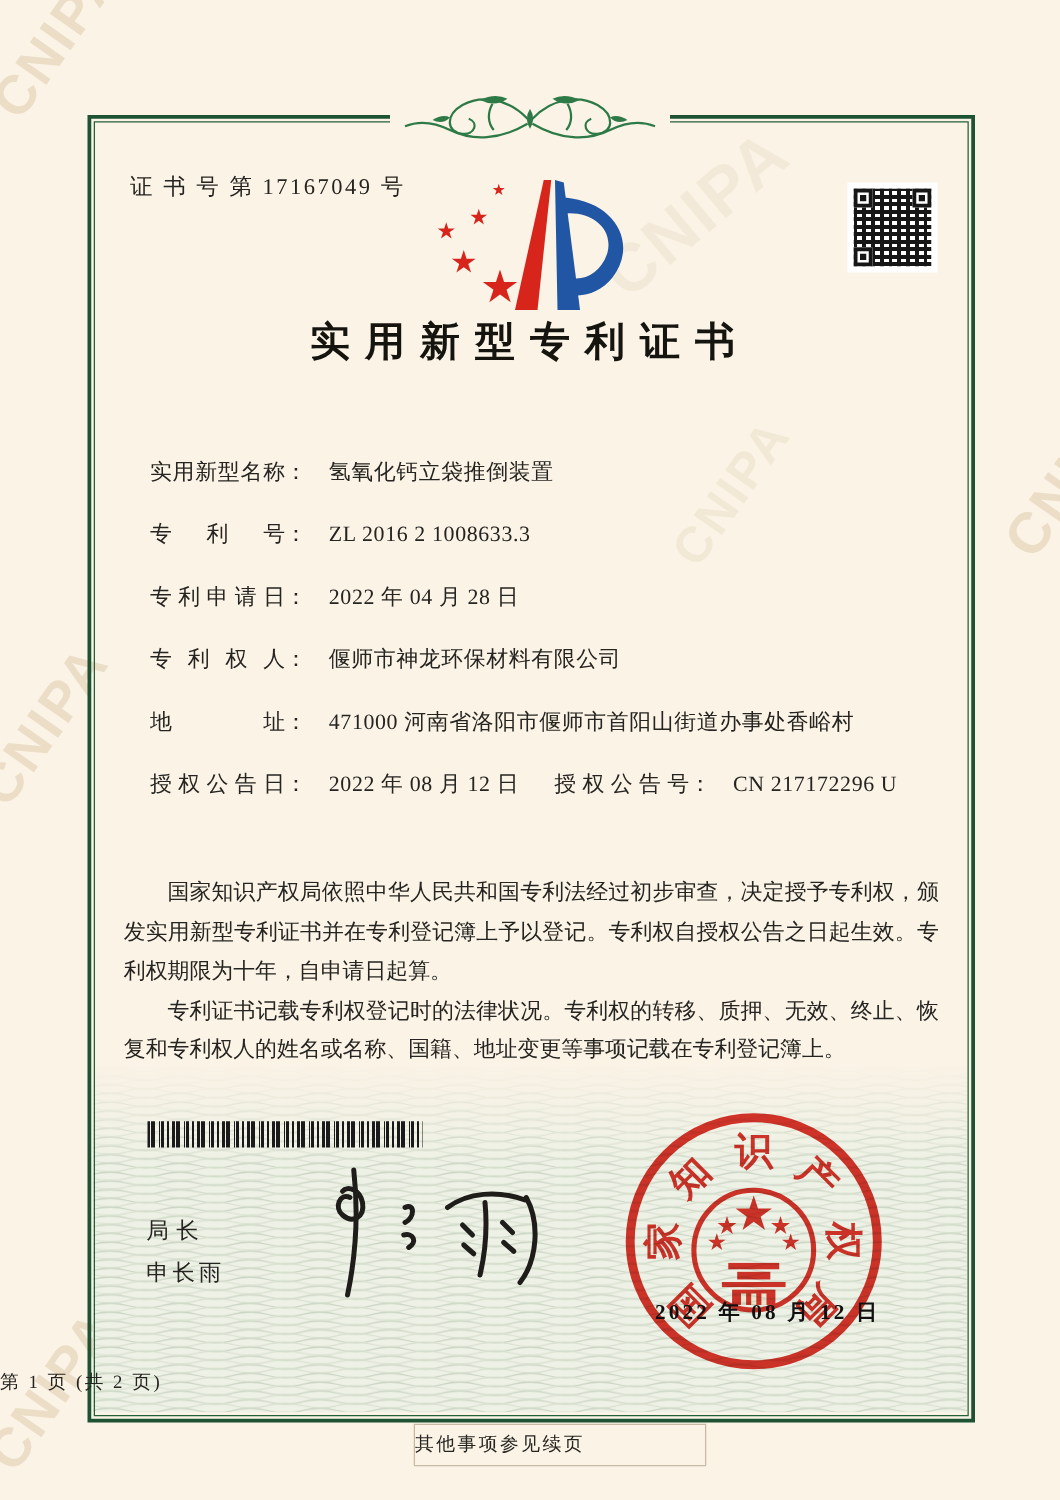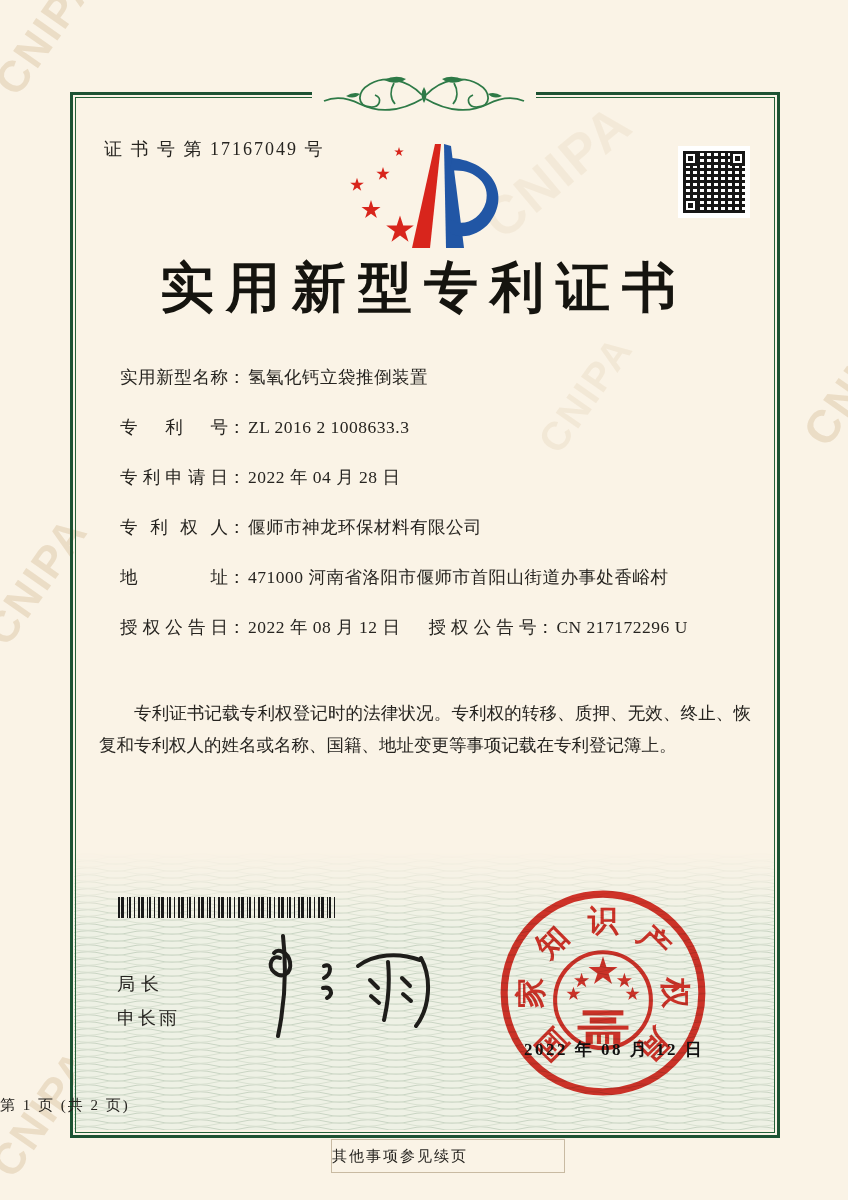--- a/index.html
+++ b/index.html
@@ -38,31 +38,31 @@
     position:relative;width:62px;height:62px;background:
       repeating-linear-gradient(0deg,#161616 0 3px,transparent 3px 6px),
       repeating-linear-gradient(90deg,#161616 0 3px,transparent 3px 7px);
   }
   .finder{position:absolute;width:15px;height:15px;border:3px solid #161616;background:#fff;box-sizing:border-box;}
   .finder::after{content:"";position:absolute;left:2px;top:2px;width:5px;height:5px;background:#161616;}
   .f-tl{left:0;top:0}.f-tr{right:0;top:0}.f-bl{left:0;bottom:0}
   #logo{position:absolute;left:342px;top:138px;width:176px;height:118px;z-index:2;}
   #title{
     position:absolute;left:0;top:252px;width:848px;text-align:center;
-    font-size:54px;font-weight:bold;letter-spacing:12px;color:#15140f;z-index:2;
+    font-size:32px;font-weight:bold;letter-spacing:12px;color:#15140f;z-index:2;
   }
   
   #fields{position:absolute;left:120px;top:352px;width:620px;font-size:17.5px;z-index:2;}
   .frow{height:50px;line-height:50px;white-space:nowrap;}
   .flabel{
     display:inline-block;width:108px;text-align:justify;text-align-last:justify;
     -moz-text-align-last:justify;vertical-align:top;
   }
   .fcolon{display:inline-block;width:20px;}
-  .fvalue{letter-spacing:.5px;}
+  .fvalue{letter-spacing:.5px;margin-left:15px;}
   .flabel2{margin-left:28px;}
   
   #paras{
     position:absolute;left:99px;top:698px;width:652px;font-size:17.5px;
     line-height:31.5px;text-align:justify;z-index:2;
   }
   #paras p{margin:0;text-indent:2em;}
   
   #barcode{
     position:absolute;left:118px;top:897px;width:220px;height:21px;z-index:2;
@@ -188,20 +188,21 @@
     </div>
     <div class="frow">
       <span class="flabel">地址</span><span class="fcolon">：</span><span class="fvalue">471000 河南省洛阳市偃师市首阳山街道办事处香峪村</span>
     </div>
     <div class="frow">
       <span class="flabel">授权公告日</span><span class="fcolon">：</span><span class="fvalue">2022 年 08 月 12 日</span><span class="flabel flabel2">授权公告号</span><span class="fcolon">：</span><span class="fvalue">CN 217172296 U</span>
     </div>
   </div>
 
   <div id="paras">
+    <p>国家知识产权局依照中华人民共和国专利法经过初步审查，决定授予专利权，颁发实用新型专利证书并在专利登记簿上予以登记。专利权自授权公告之日起生效。专利权期限为十年，自申请日起算。</p>
     <p>专利证书记载专利权登记时的法律状况。专利权的转移、质押、无效、终止、恢复和专利权人的姓名或名称、国籍、地址变更等事项记载在专利登记簿上。</p>
   </div>
 
   <div id="barcode"></div>
 
   <div id="official-title">局长</div>
   <div id="official-name">申长雨</div>
   <svg id="signature" viewBox="0 0 230 115">
     <g stroke="#1e1d1a" stroke-width="4" fill="none" stroke-linecap="round">
       <path d="M52,30 C44,26 39,38 46,44 C54,51 64,46 62,34 C60,24 50,20 46,25"></path>

